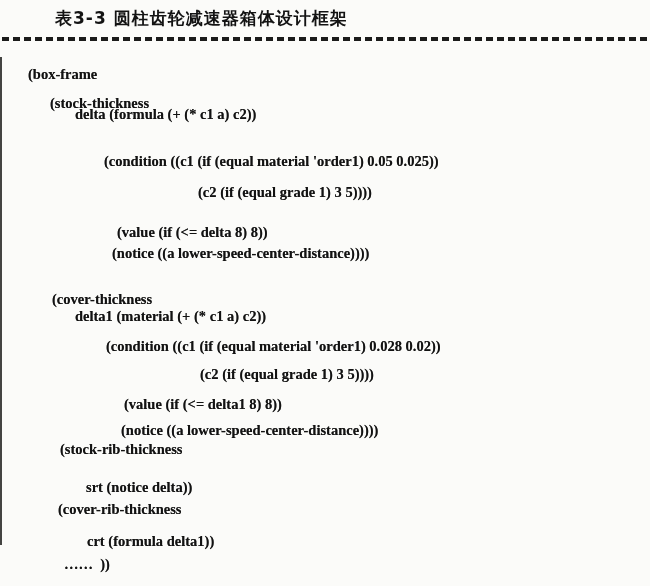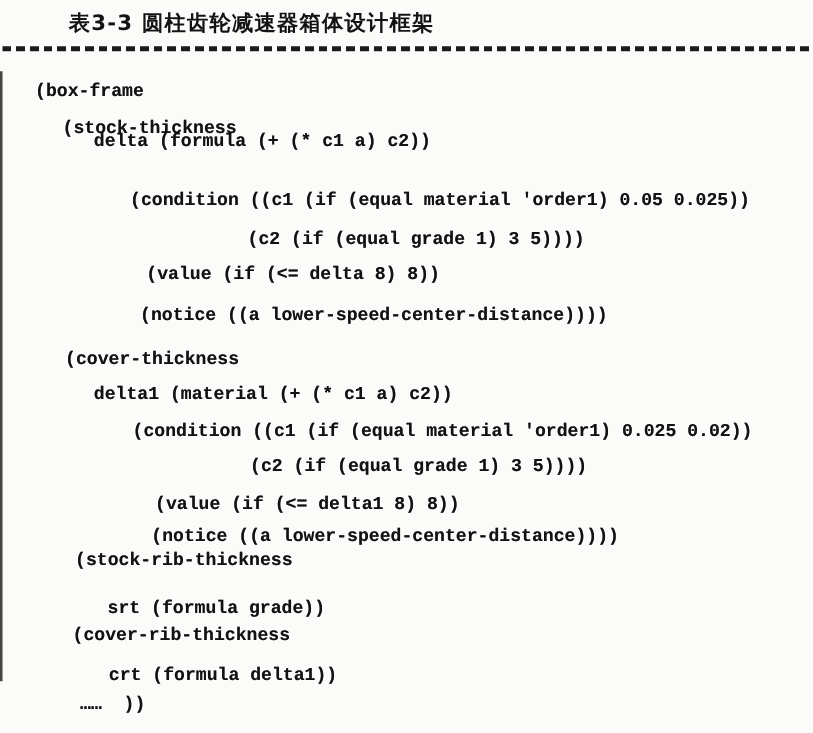--- a/index.html
+++ b/index.html
@@ -40,21 +40,21 @@
     position: absolute;
     left: 0;
     top: 57px;
     width: 2px;
     height: 488px;
     background: #30302e;
     opacity: 0.9;
   }
   .code .ln {
     position: absolute;
-    font-family: Liberation Mono, monospace;
+    font-family: Liberation Serif, serif;
     font-weight: 700;
     font-size: 14.5px;
     color: #121212;
     white-space: pre;
     text-shadow: 0 0 0.5px rgba(0,0,0,0.55);
   }
 </style>
 </head>
 <body>
 
@@ -65,28 +65,28 @@
   <div class="divider"></div>
 
   <div class="edge-artifact"></div>
 
   <div class="code">
     <div class="ln" style="left:28px;  top:66px">(box-frame</div>
     <div class="ln" style="left:50px;  top:95px">(stock-thickness</div>
     <div class="ln" style="left:75px;  top:106px">delta (formula (+ (* c1 a) c2))</div>
     <div class="ln" style="left:104px; top:153px">(condition ((c1 (if (equal material 'order1) 0.05 0.025))</div>
     <div class="ln" style="left:198px; top:184px">(c2 (if (equal grade 1) 3 5))))</div>
-    <div class="ln" style="left:117px; top:212px">(value (if (&lt;= delta 8) 8))</div>
+    <div class="ln" style="left:117px; top:224px">(value (if (&lt;= delta 8) 8))</div>
     <div class="ln" style="left:112px; top:245px">(notice ((a lower-speed-center-distance))))</div>
-    <div class="ln" style="left:52px;  top:280px">(cover-thickness</div>
+    <div class="ln" style="left:52px;  top:291px">(cover-thickness</div>
     <div class="ln" style="left:75px;  top:308px">delta1 (material (+ (* c1 a) c2))</div>
-    <div class="ln" style="left:106px; top:338px">(condition ((c1 (if (equal material 'order1) 0.025 0.02))</div>
+    <div class="ln" style="left:106px; top:338px">(condition ((c1 (if (equal material 'order1) 0.028 0.02))</div>
     <div class="ln" style="left:200px; top:366px">(c2 (if (equal grade 1) 3 5))))</div>
     <div class="ln" style="left:124px; top:396px">(value (if (&lt;= delta1 8) 8))</div>
     <div class="ln" style="left:121px; top:422px">(notice ((a lower-speed-center-distance))))</div>
     <div class="ln" style="left:60px;  top:441px">(stock-rib-thickness</div>
-    <div class="ln" style="left:86px;  top:479px">srt (formula grade))</div>
+    <div class="ln" style="left:86px;  top:479px">srt (notice delta))</div>
     <div class="ln" style="left:58px;  top:501px">(cover-rib-thickness</div>
     <div class="ln" style="left:87px;  top:533px">crt (formula delta1))</div>
     <div class="ln" style="left:64px;  top:556px">……  ))</div>
   </div>
 
 </div>
 
 </body></html>

